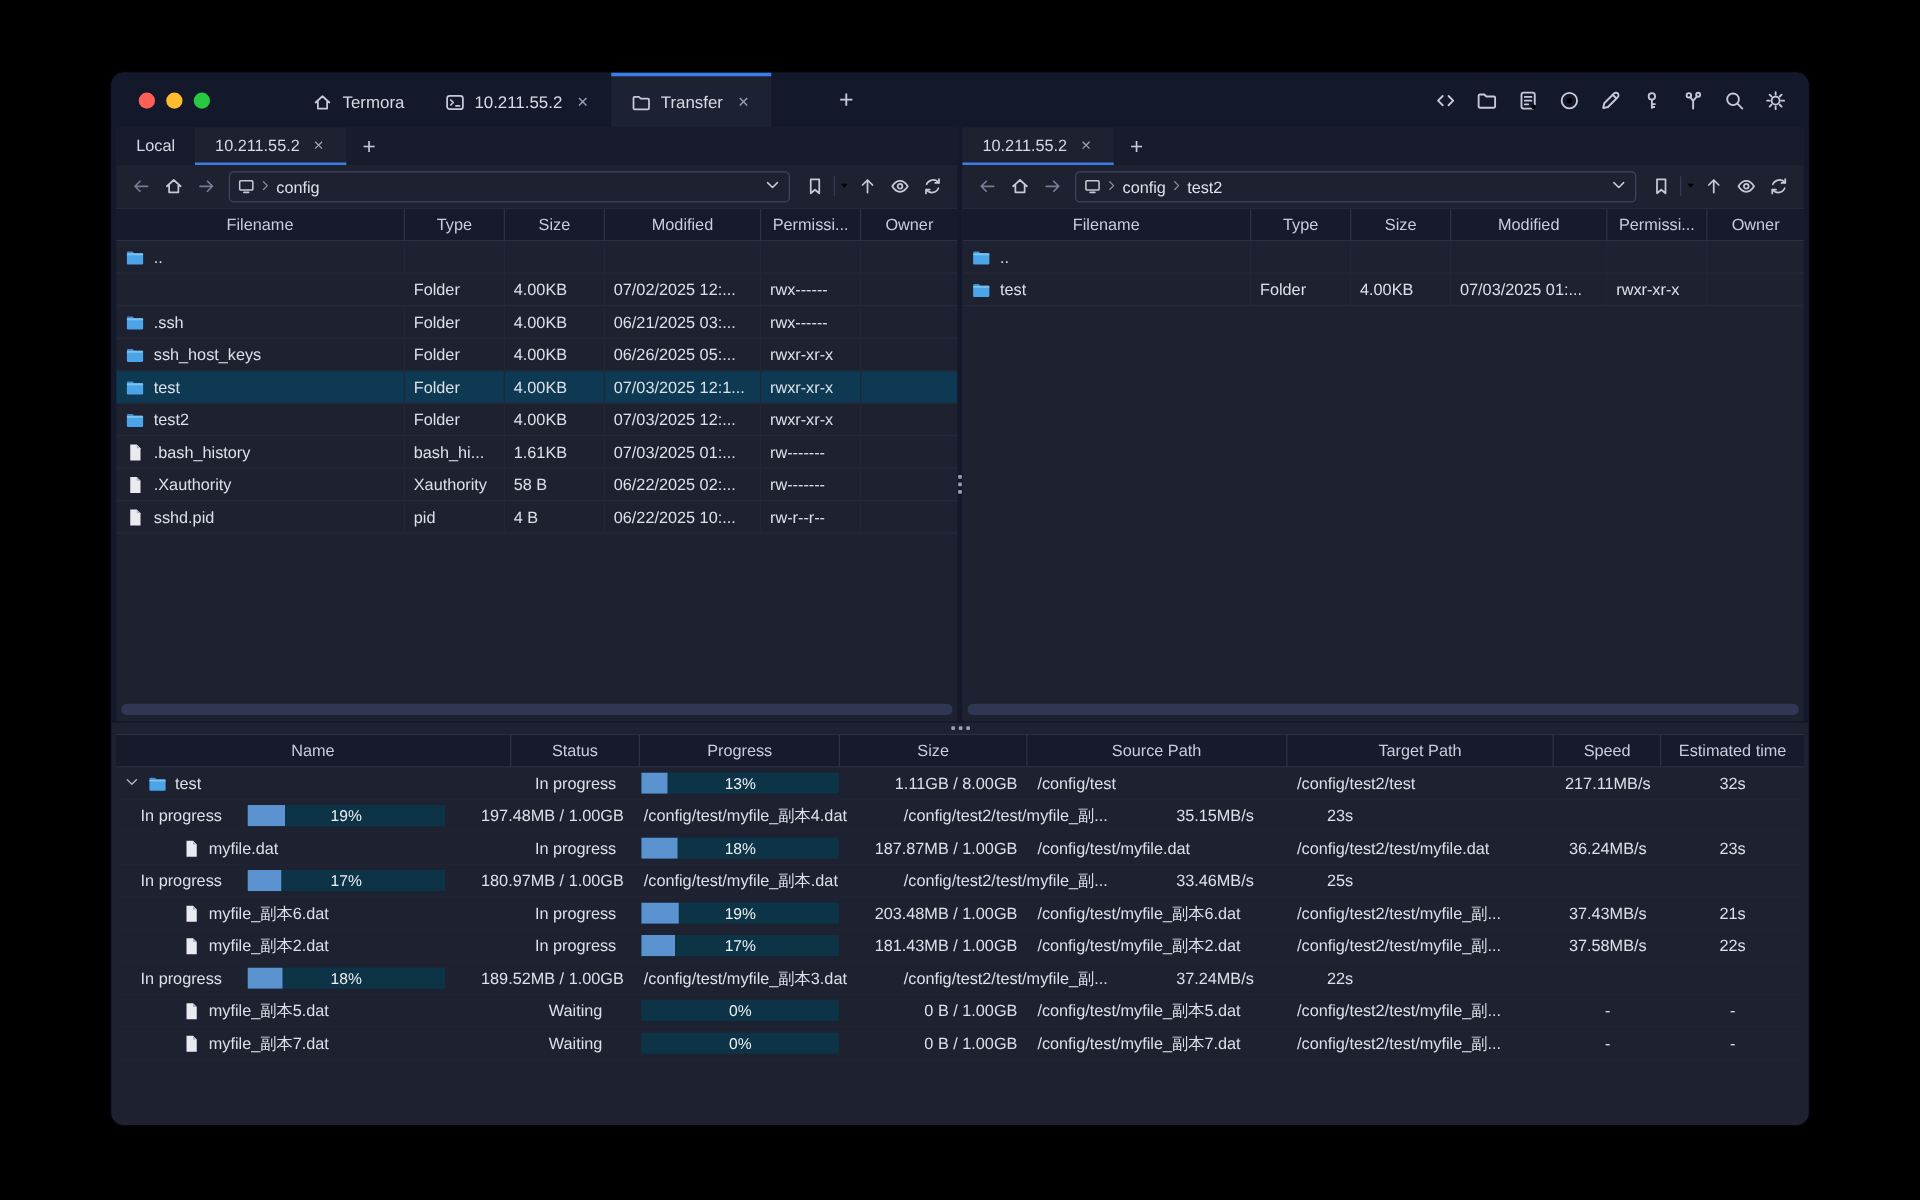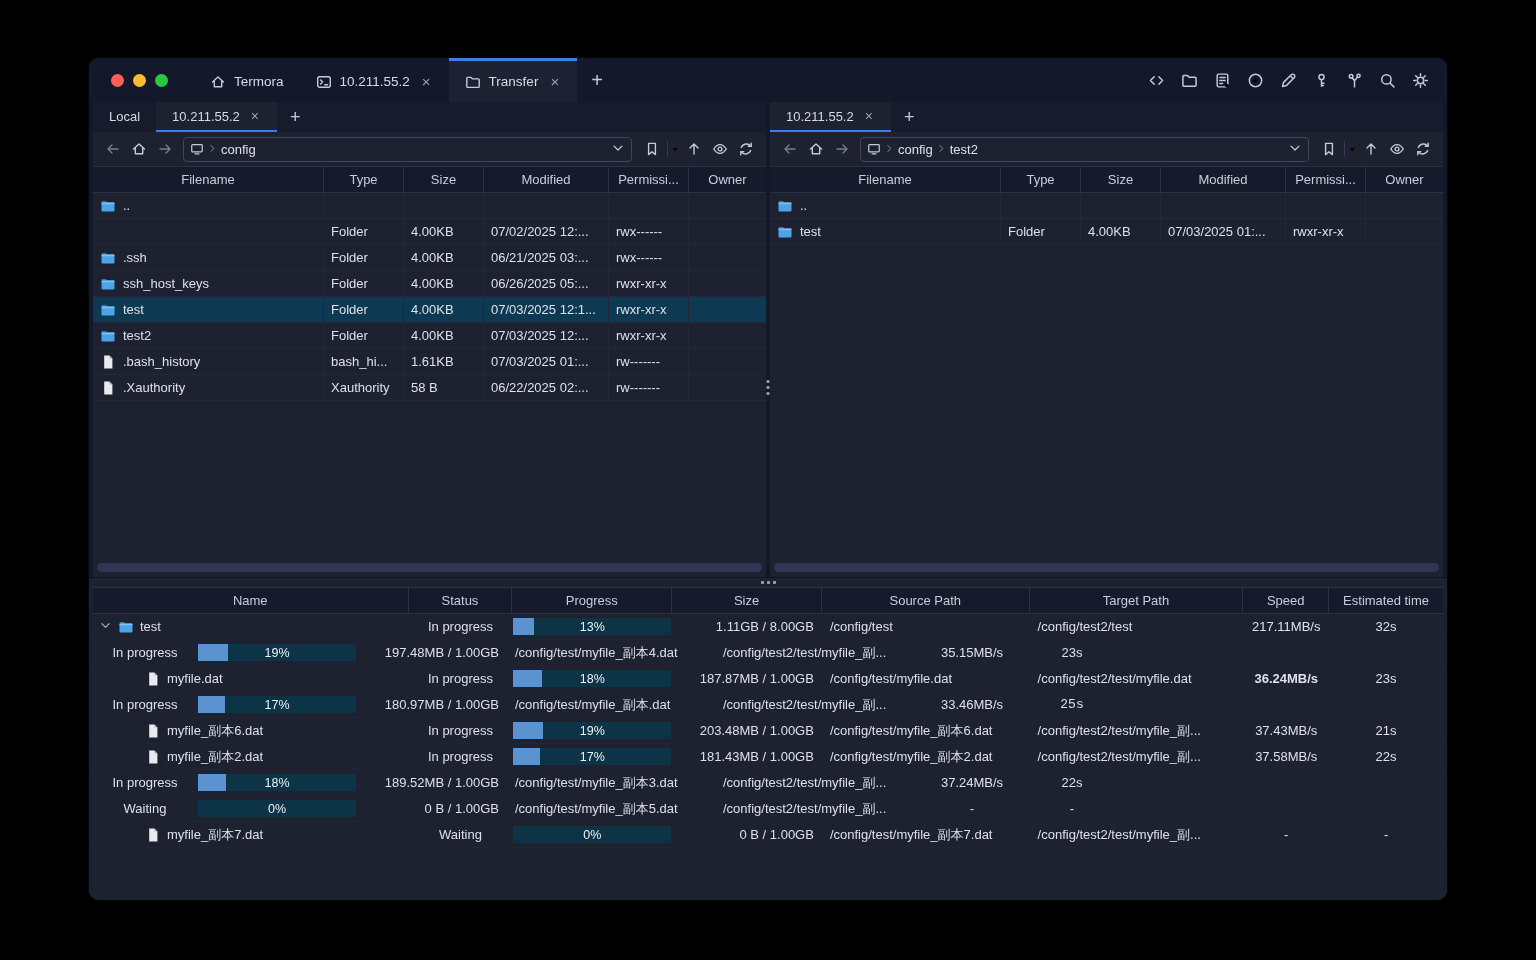--- a/index.html
+++ b/index.html
@@ -3,21 +3,21 @@
 <meta charset="utf-8">
 <style>
   * { margin:0; padding:0; box-sizing:border-box; }
   html,body { width:1536px; height:960px; background:#000; overflow:hidden;
     font-family:"Liberation Sans", sans-serif; }
   .win { position:absolute; left:88px; top:57px; width:1360px; height:844px;
     background:#14182b; border-radius:11px; overflow:hidden; border:1px solid #05060b;
     box-shadow:0 18px 60px rgba(0,0,0,.8); display:flex; flex-direction:column; }
 
   
-  .tbar { height:44px; flex:0 0 44px; background:#14182b; display:flex; align-items:stretch; }
+  .tbar { height:44px; flex:0 0 44px; background:#14182b; display:flex; align-items:stretch;gap:40px; }
   .tl { display:flex; align-items:center; gap:9px; padding:0 26px 0 22px; }
   .tl i { width:13px; height:13px; border-radius:50%; display:block; }
   .tabs { display:flex; align-items:stretch; }
   .tab { display:flex; align-items:center; gap:8px; padding:0 16px; color:#d7dae3;
     font-size:13.5px; border-top:3px solid transparent; cursor:default; }
   .tab.active { background:#1d2233; border-top-color:#3d7de8; }
   .tab svg { width:16px; height:16px; stroke:#c6cad8; }
   .tclose { color:#9aa0b4; font-size:15px; margin-left:2px; padding:0 2px; }
   .newtab { color:#c6cad8; font-size:20px; font-weight:300; padding:0 14px;
     display:flex; align-items:center; }
@@ -443,20 +443,36 @@
                 </svg>
               </span>
               <span>.Xauthority</span>
             </div>
             <div class="td" style="width: 80px;">Xauthority</div>
             <div class="td" style="width: 80px;">58 B</div>
             <div class="td" style="width: 125px;">06/22/2025 02:...</div>
             <div class="td" style="width: 80px;">rw-------</div>
             <div class="td" style="width: 77px;"></div>
           </div>
+          <div class="trow">
+            <div class="td fname" style="width: 231px;">
+              <span class="icn" style="display: inline-flex; align-items: center;">
+                <svg viewBox="0 0 16 16" style="stroke:none">
+                  <path fill="#e9ebf1" d="M4.2 1.6h5.2l3 3v9.8H4.2z"></path>
+                  <path fill="#aeb4c4" d="M9.4 1.6l3 3h-3z"></path>
+                </svg>
+              </span>
+              <span>sshd.pid</span>
+            </div>
+            <div class="td" style="width: 80px;">pid</div>
+            <div class="td" style="width: 80px;">4 B</div>
+            <div class="td" style="width: 125px;">06/22/2025 10:...</div>
+            <div class="td" style="width: 80px;">rw-r--r--</div>
+            <div class="td" style="width: 77px;"></div>
+          </div>
         </div>
         <div class="scrollthumb"></div>
       </section>
     <div class="vsplit">
       <span class="grip">
           <b></b>
           <b></b>
           <b></b>
         </span>
     </div>
@@ -678,36 +694,36 @@
         <div class="xc c" style="width: 104px;">In progress</div>
         <div class="xc" style="width: 160px; padding: 0px 1px;">
           <div class="prog">
             <div class="fill" style="width: 18%;"></div>
             <div class="lbl">18%</div>
           </div>
         </div>
         <div class="xc r" style="width: 150px;">187.87MB / 1.00GB</div>
         <div class="xc" style="width: 208px;">/config/test/myfile.dat</div>
         <div class="xc" style="width: 214px;">/config/test2/test/myfile.dat</div>
-        <div class="xc c" style="width: 86px; font-weight: bold;">36.24MB/s</div>
+        <div class="xc c" style="width: 86px;">36.24MB/s</div>
         <div class="xc c" style="width: 114px;">23s</div>
       </div>
       <div class="xrow">
         <div class="xc c" style="width: 104px;">In progress</div>
         <div class="xc" style="width: 160px; padding: 0px 1px;">
           <div class="prog">
             <div class="fill" style="width: 17%;"></div>
             <div class="lbl">17%</div>
           </div>
         </div>
         <div class="xc r" style="width: 150px;">180.97MB / 1.00GB</div>
         <div class="xc" style="width: 208px;">/config/test/myfile_副本.dat</div>
         <div class="xc" style="width: 214px;">/config/test2/test/myfile_副...</div>
         <div class="xc c" style="width: 86px;">33.46MB/s</div>
-        <div class="xc c" style="width: 114px; font-family: Liberation Mono, monospace;">25s</div>
+        <div class="xc c" style="width: 114px;">25s</div>
       </div>
       <div class="xrow">
         <div class="xc xname" style="width: 316px;">
           <span class="ind"></span>
           <span class="icn" style="display: inline-flex; align-items: center;">
             <svg viewBox="0 0 16 16" style="stroke:none">
               <path fill="#e9ebf1" d="M4.2 1.6h5.2l3 3v9.8H4.2z"></path>
               <path fill="#aeb4c4" d="M9.4 1.6l3 3h-3z"></path>
             </svg>
           </span>
@@ -758,20 +774,30 @@
             <div class="lbl">18%</div>
           </div>
         </div>
         <div class="xc r" style="width: 150px;">189.52MB / 1.00GB</div>
         <div class="xc" style="width: 208px;">/config/test/myfile_副本3.dat</div>
         <div class="xc" style="width: 214px;">/config/test2/test/myfile_副...</div>
         <div class="xc c" style="width: 86px;">37.24MB/s</div>
         <div class="xc c" style="width: 114px;">22s</div>
       </div>
       <div class="xrow">
+        <div class="xc xname" style="width: 316px;">
+          <span class="ind"></span>
+          <span class="icn" style="display: inline-flex; align-items: center;">
+            <svg viewBox="0 0 16 16" style="stroke:none">
+              <path fill="#e9ebf1" d="M4.2 1.6h5.2l3 3v9.8H4.2z"></path>
+              <path fill="#aeb4c4" d="M9.4 1.6l3 3h-3z"></path>
+            </svg>
+          </span>
+          <span>myfile_副本5.dat</span>
+        </div>
         <div class="xc c" style="width: 104px;">Waiting</div>
         <div class="xc" style="width: 160px; padding: 0px 1px;">
           <div class="prog">
             <div class="fill" style="width: 0%;"></div>
             <div class="lbl">0%</div>
           </div>
         </div>
         <div class="xc r" style="width: 150px;">0 B / 1.00GB</div>
         <div class="xc" style="width: 208px;">/config/test/myfile_副本5.dat</div>
         <div class="xc" style="width: 214px;">/config/test2/test/myfile_副...</div>

